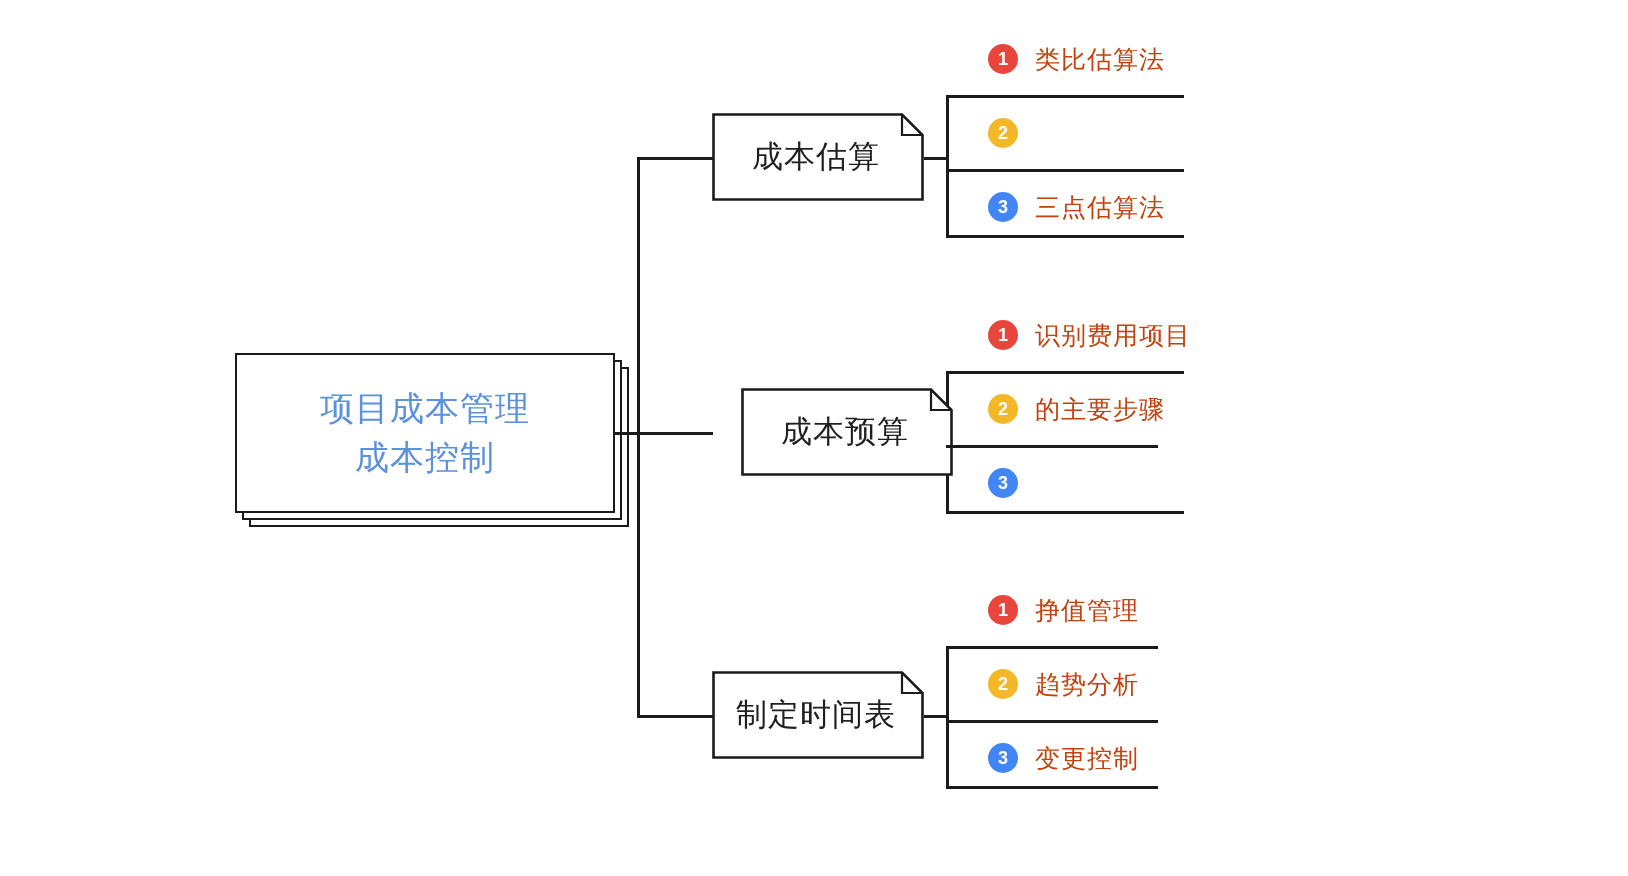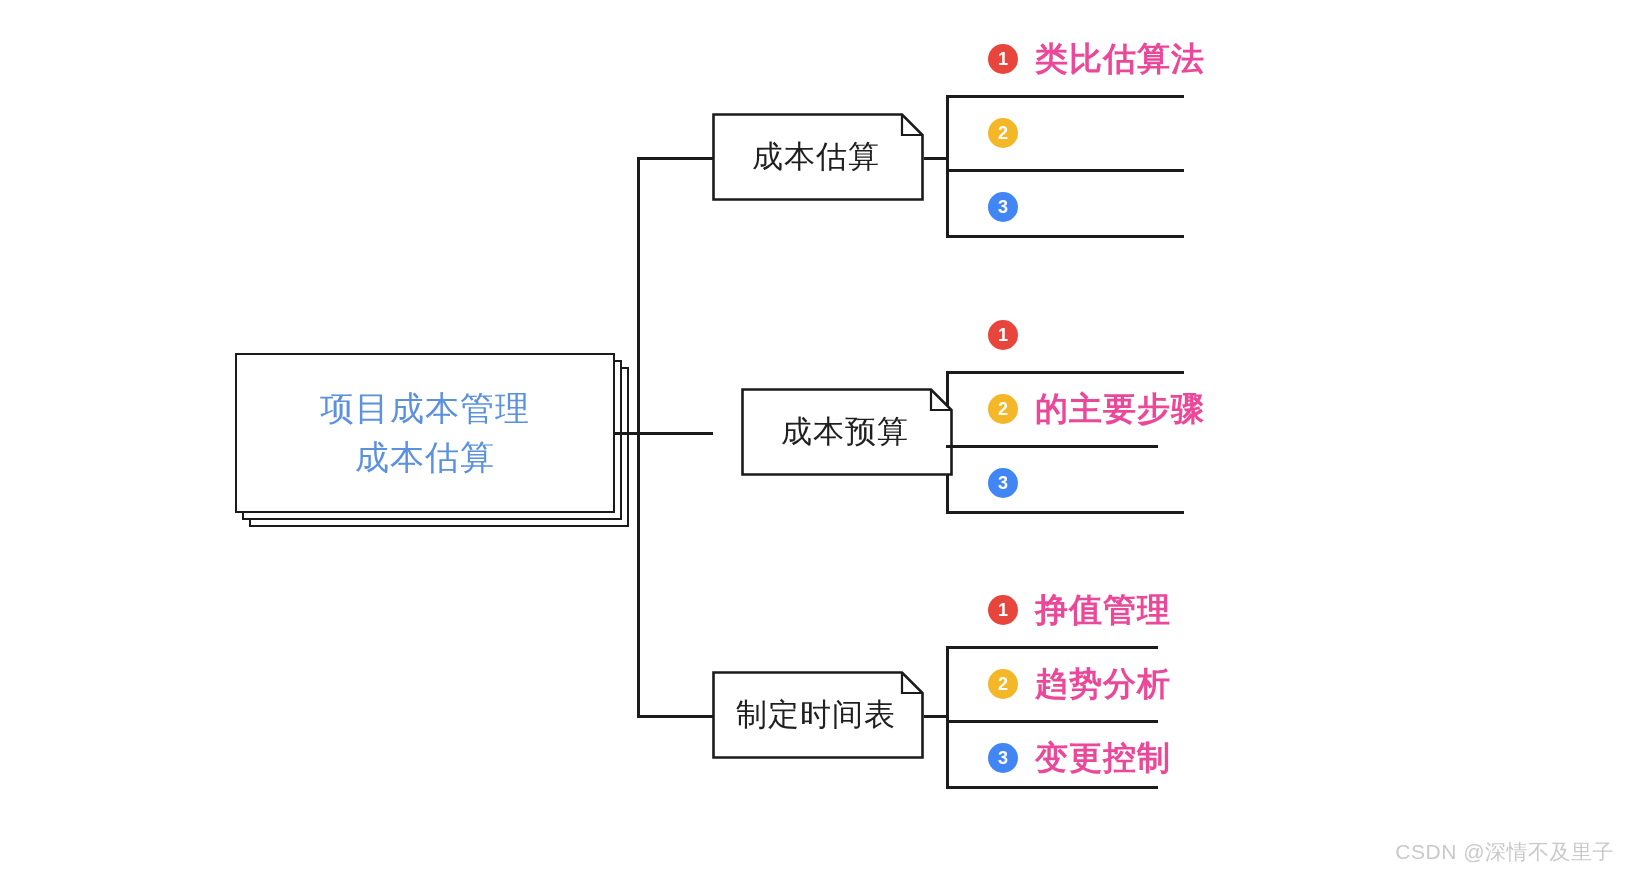--- a/index.html
+++ b/index.html
@@ -126,25 +126,24 @@
     align-items: center;
     justify-content: center;
     color: #ffffff;
     font-size: 18px;
     font-weight: bold;
     flex: 0 0 auto;
     margin-right: 17px;
     line-height: 1;
   }
   .leaf-text {
-    font-size: 33px;
-    color: #ec4899;
+    font-size: 25px;
+    color: #c2410c;
     letter-spacing: 1px;
     white-space: nowrap;
-    font-weight: bold;
   }
   .leaf-rule {
     position: absolute;
     height: 2.5px;
     background: #1b1b1b;
   }
   .leaf-vrule {
     position: absolute;
     width: 2.5px;
     background: #1b1b1b;
@@ -164,21 +163,21 @@
 </head>
 <body>
 
 <div id="canvas">
 
   <div class="center-stack">
     <div class="center-card back2"></div>
     <div class="center-card back1"></div>
     <div class="center-card front">
       <div class="center-label">项目成本管理
-成本估算</div>
+成本控制</div>
     </div>
   </div>
 
   <div class="line h" style="left:615px; top:432px; width:24px;"></div>
 
   <div class="line v" style="left:637px; top:157px; height:560px;"></div>
 
   <div class="line h" style="left:637px; top:157px; width:76px;"></div>
 
   <div class="line h" style="left:637px; top:432px; width:76px;"></div>
@@ -203,20 +202,21 @@
 
     <div class="leaf-row">
       <span class="leaf-num" style="background:#e8453c;">1</span>
       <span class="leaf-text">类比估算法</span>
     </div>
     <div class="leaf-row">
       <span class="leaf-num" style="background:#f4b728;">2</span>
     </div>
     <div class="leaf-row">
       <span class="leaf-num" style="background:#4285f4;">3</span>
+      <span class="leaf-text">三点估算法</span>
     </div>
   </div>
 
   <div class="branch-node" style="left:712px; top:388px;margin-left:29px;">
     <svg viewBox="0 0 212 88" preserveAspectRatio="none">
       <path d="M1.5,1.5 H190 L210.5,22 V86.5 H1.5 Z" fill="#ffffff" stroke="#1b1b1b" stroke-width="2.6" stroke-linejoin="miter"></path>
       <path d="M190,1.5 V22 H210.5" fill="none" stroke="#1b1b1b" stroke-width="2.2"></path>
     </svg>
     <div class="branch-label">成本预算</div>
   </div>
@@ -224,20 +224,21 @@
   <div class="leaf-vrule" style="left:946px; top:371px; height:141px;"></div>
   <div class="line h" style="left:924px; top:432px; width:24px;"></div>
 
   <div class="leaf-group" style="left:946px; top:298px; width:238px;">
     <div class="leaf-rule" style="left:0px; top:73px; width:238px;"></div>
     <div class="leaf-rule" style="left:0px; top:147px; width:212px;"></div>
     <div class="leaf-rule" style="left:0px; top:213px; width:238px;"></div>
 
     <div class="leaf-row">
       <span class="leaf-num" style="background:#e8453c;">1</span>
+      <span class="leaf-text">识别费用项目</span>
     </div>
     <div class="leaf-row">
       <span class="leaf-num" style="background:#f4b728;">2</span>
       <span class="leaf-text">的主要步骤</span>
     </div>
     <div class="leaf-row">
       <span class="leaf-num" style="background:#4285f4;">3</span>
     </div>
   </div>
 
@@ -264,15 +265,14 @@
     <div class="leaf-row">
       <span class="leaf-num" style="background:#f4b728;">2</span>
       <span class="leaf-text">趋势分析</span>
     </div>
     <div class="leaf-row">
       <span class="leaf-num" style="background:#4285f4;">3</span>
       <span class="leaf-text">变更控制</span>
     </div>
   </div>
 
-  <div class="watermark">CSDN @深情不及里子</div>
 
 </div>
 
 </body></html>

